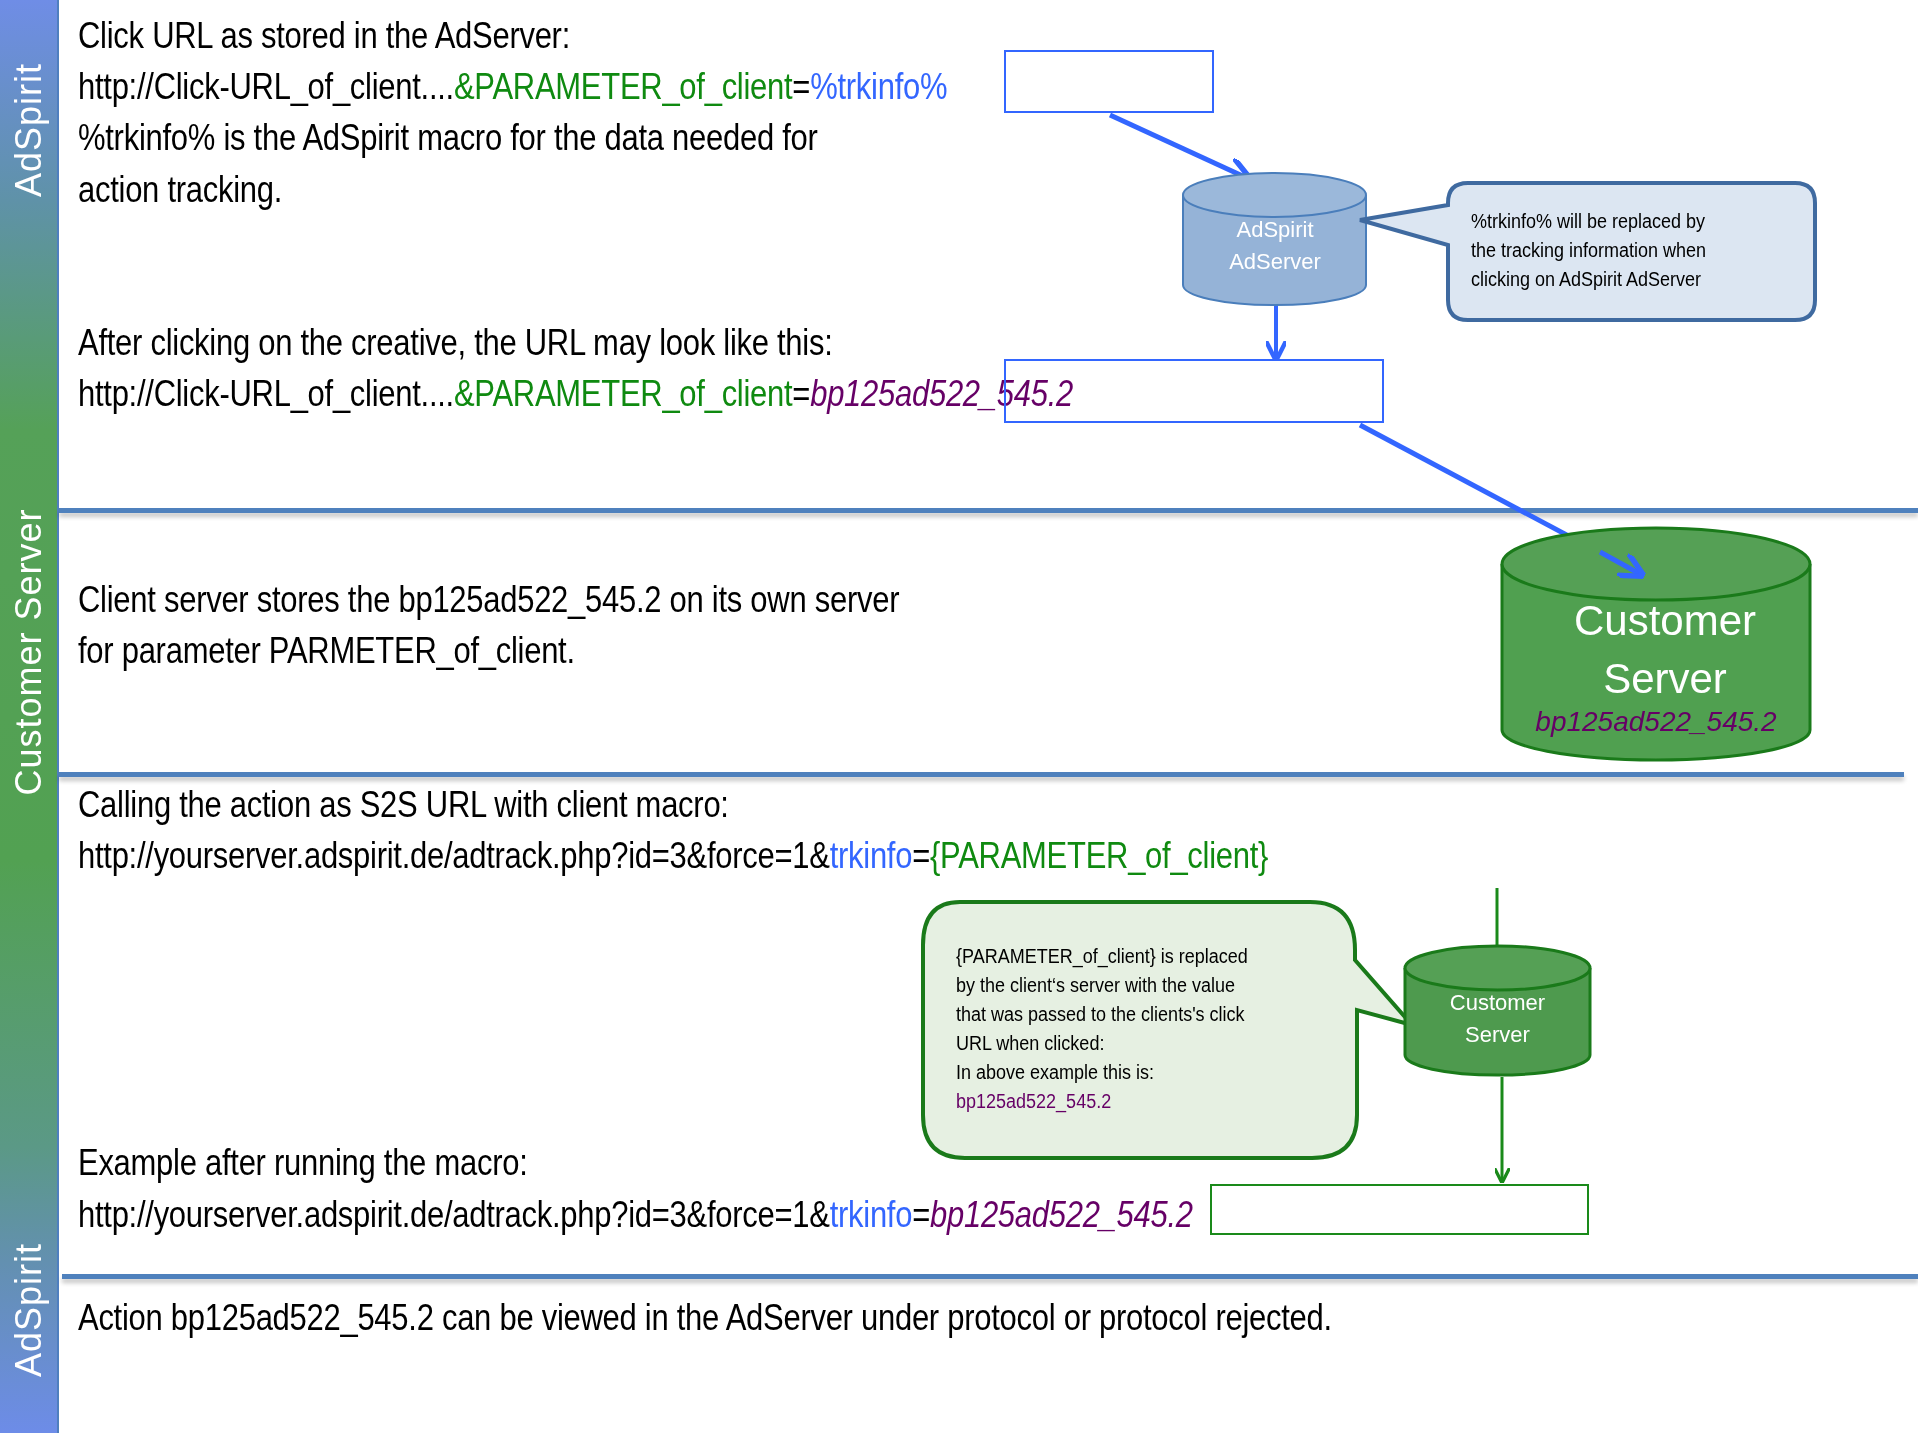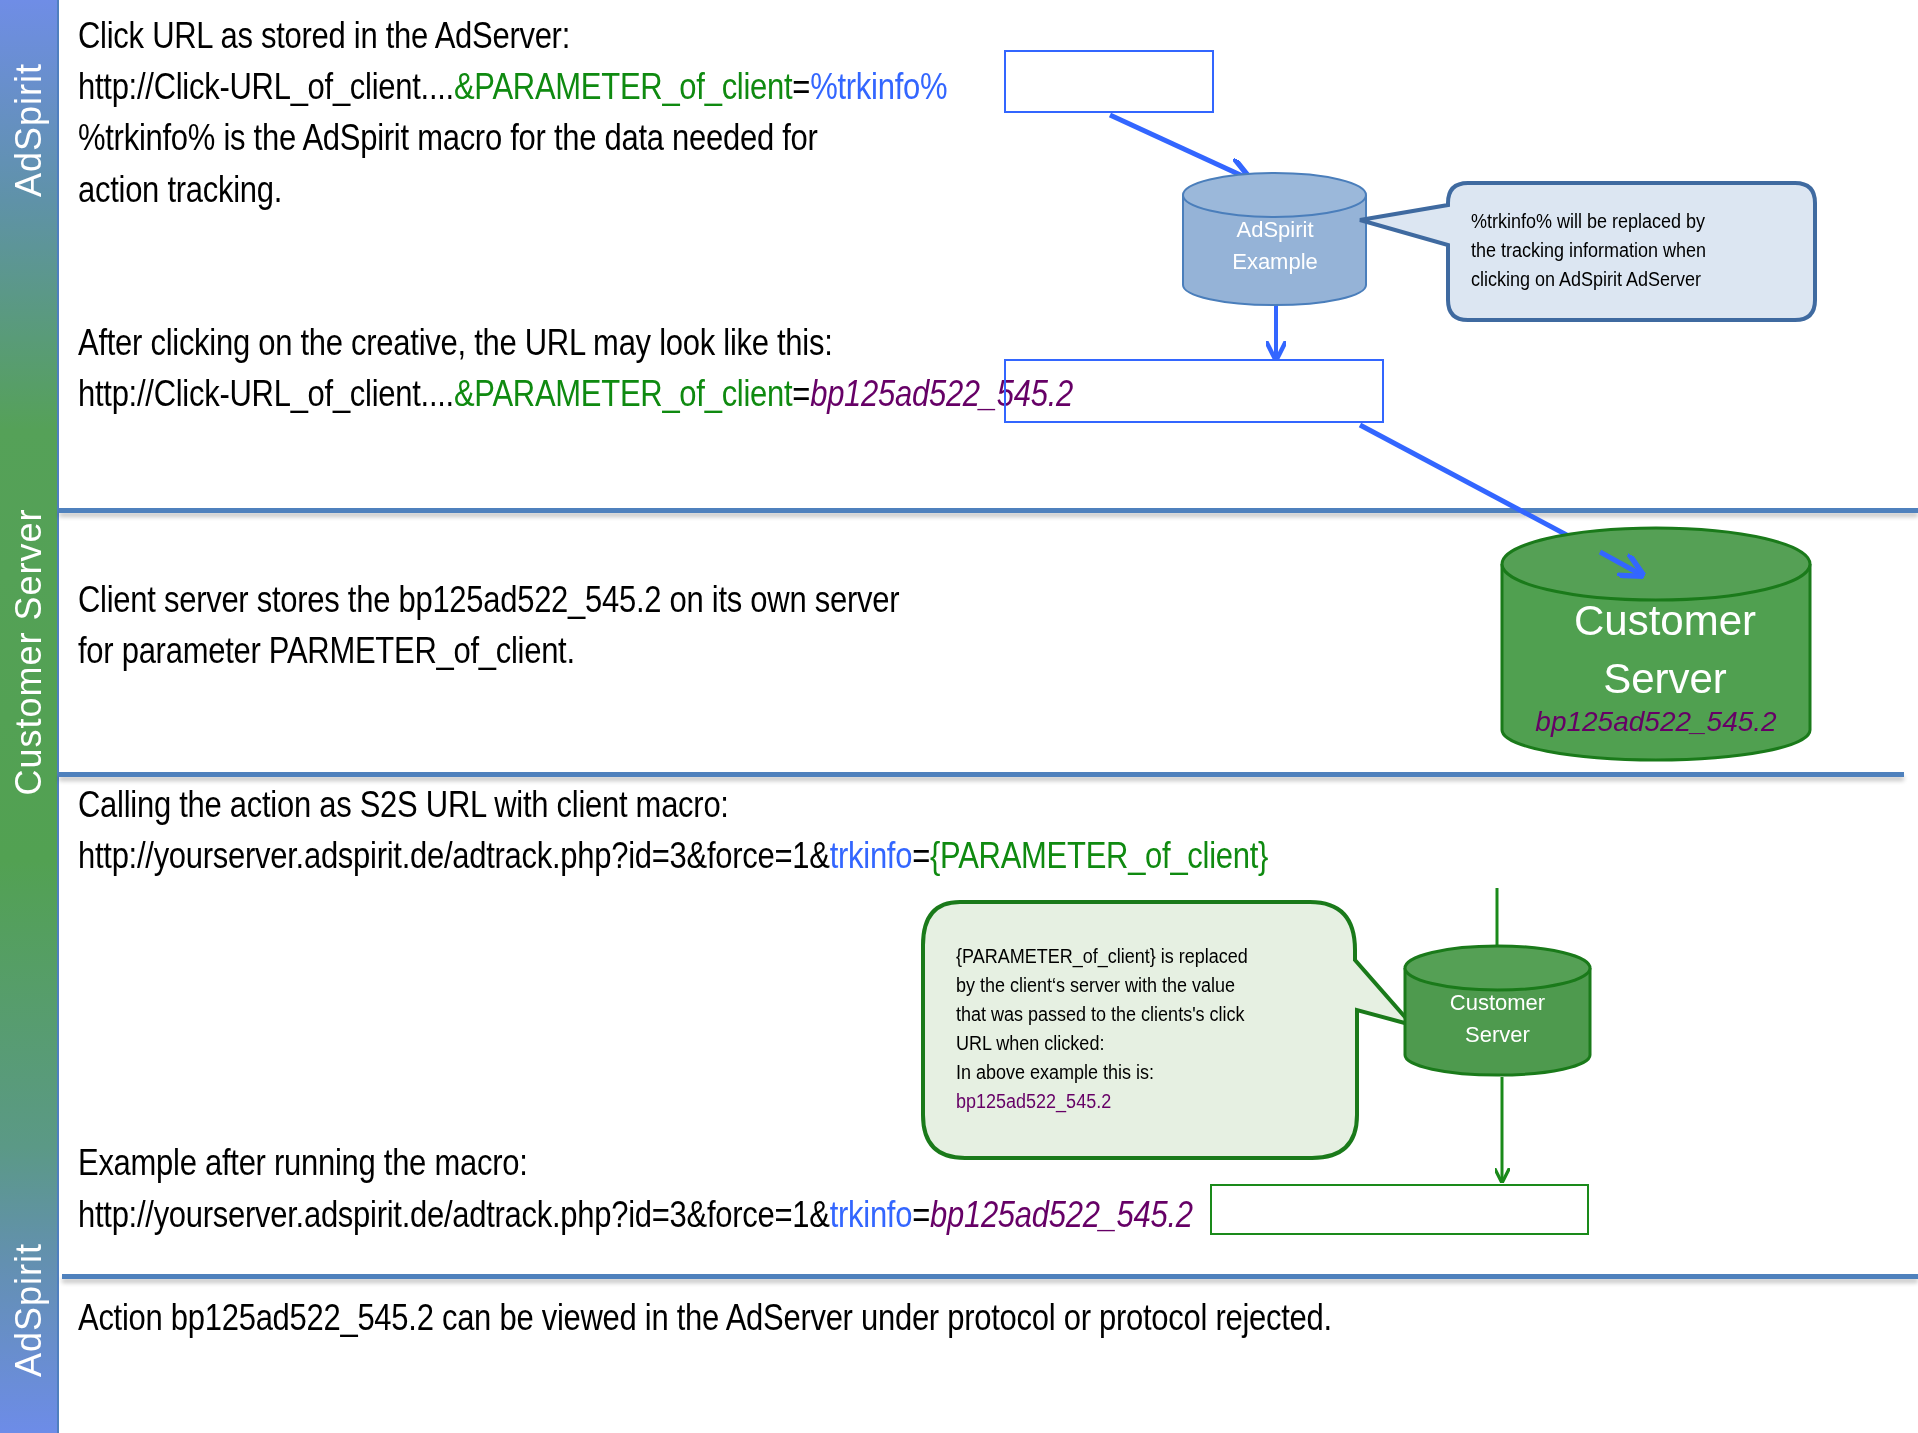--- a/index.html
+++ b/index.html
@@ -83,21 +83,21 @@
 <div class="line" style="top:14px;">Click URL as stored in the AdServer:</div>
 <div class="line" style="top:65px;">
   <span>http://Click-URL_of_client....</span><span class="green">&amp;PARAMETER_of_client</span><span>=</span><span class="blue">%trkinfo%</span>
 </div>
 <div class="line" style="top:116px;">%trkinfo% is the AdSpirit macro for the data needed for</div>
 <div class="line" style="top:168px;">action tracking.</div>
 <div class="hlbox" style="left:1004px; top:50px; width:206px; height:59px;"></div>
 
 <div class="cyl-text" style="left:1200px; top:214px; width:150px; font-size:22px; line-height:32px;">
   <div>AdSpirit</div>
-  <div>Example</div>
+  <div>AdServer</div>
 </div>
 
 <div class="callout-text" style="left:1471px; top:207px;">
   <div>%trkinfo% will be replaced by</div>
   <div>the tracking information when</div>
   <div>clicking on AdSpirit AdServer</div>
 </div>
 
 <div class="line" style="top:321px;">After clicking on the creative, the URL may look like this:</div>
 <div class="line" style="top:372px;">

